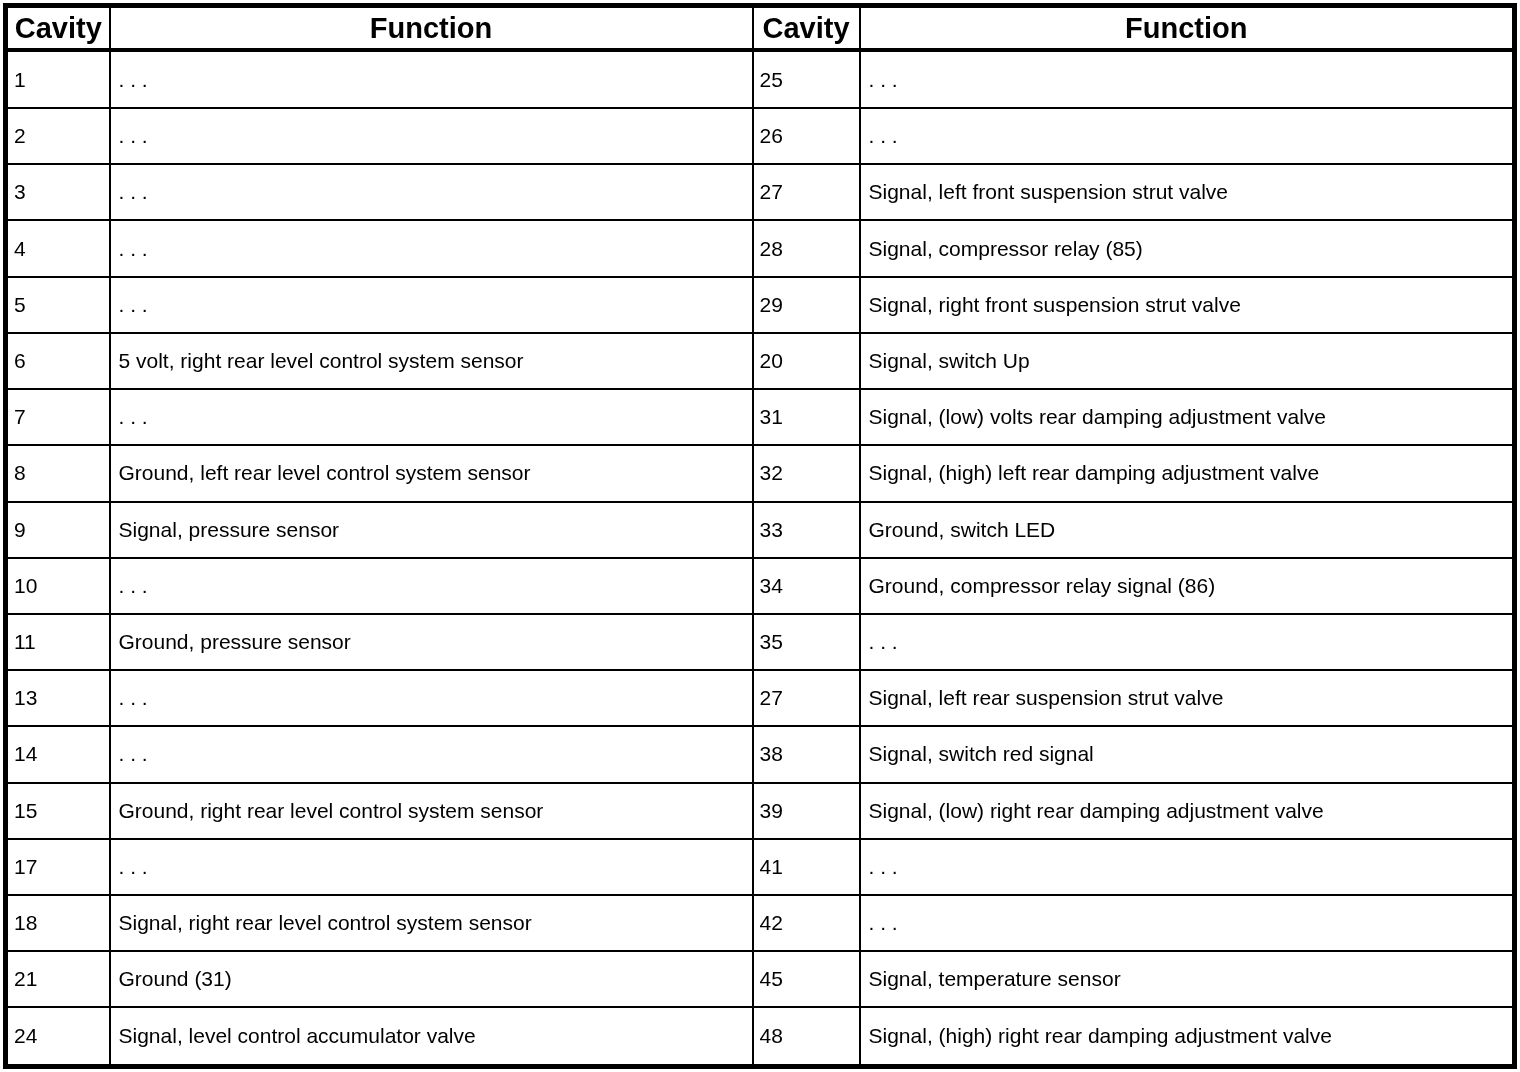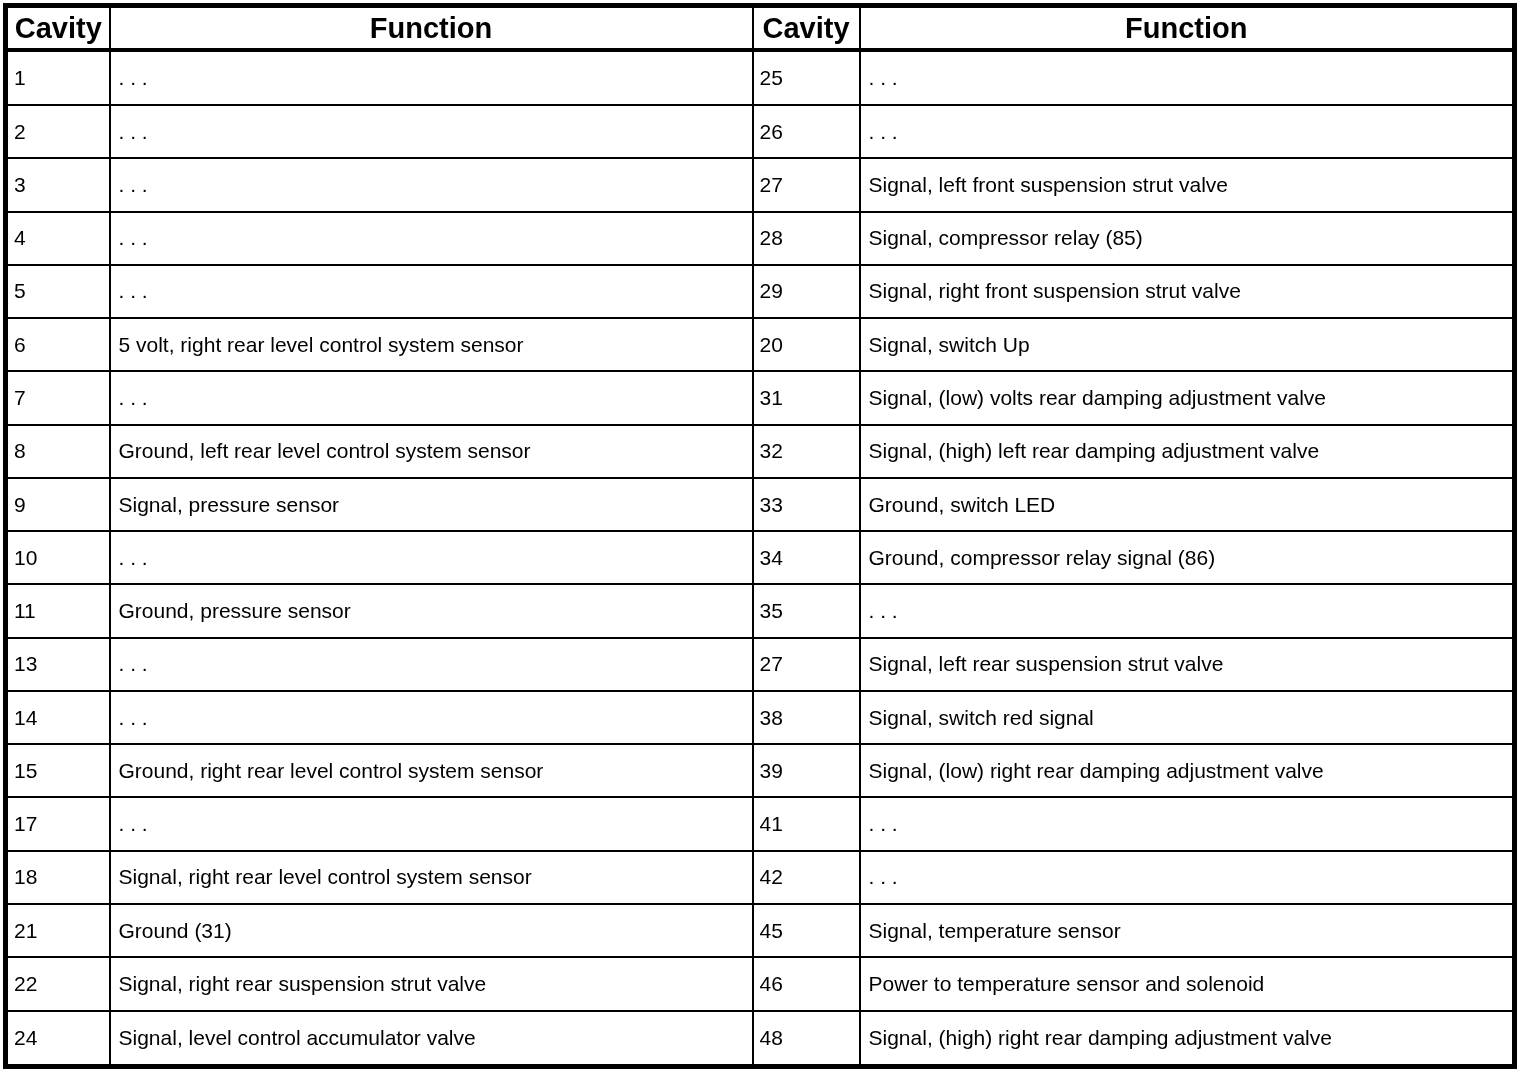--- a/index.html
+++ b/index.html
@@ -170,26 +170,20 @@
           <td class="cav">42</td>
           <td class="fn">. . .</td>
         </tr>
         <tr>
           <td class="cav">21</td>
           <td class="fn">Ground (31)</td>
           <td class="cav">45</td>
           <td class="fn">Signal, temperature sensor</td>
         </tr>
         <tr>
-          <td class="cav">22</td>
-          <td class="fn">Signal, right rear suspension strut valve</td>
-          <td class="cav">46</td>
-          <td class="fn">Power to temperature sensor and solenoid</td>
-        </tr>
-        <tr>
           <td class="cav">24</td>
           <td class="fn">Signal, level control accumulator valve</td>
           <td class="cav">48</td>
           <td class="fn">Signal, (high) right rear damping adjustment valve</td>
         </tr>
       </tbody>
   </table>
 </div>
 
 </body></html>

